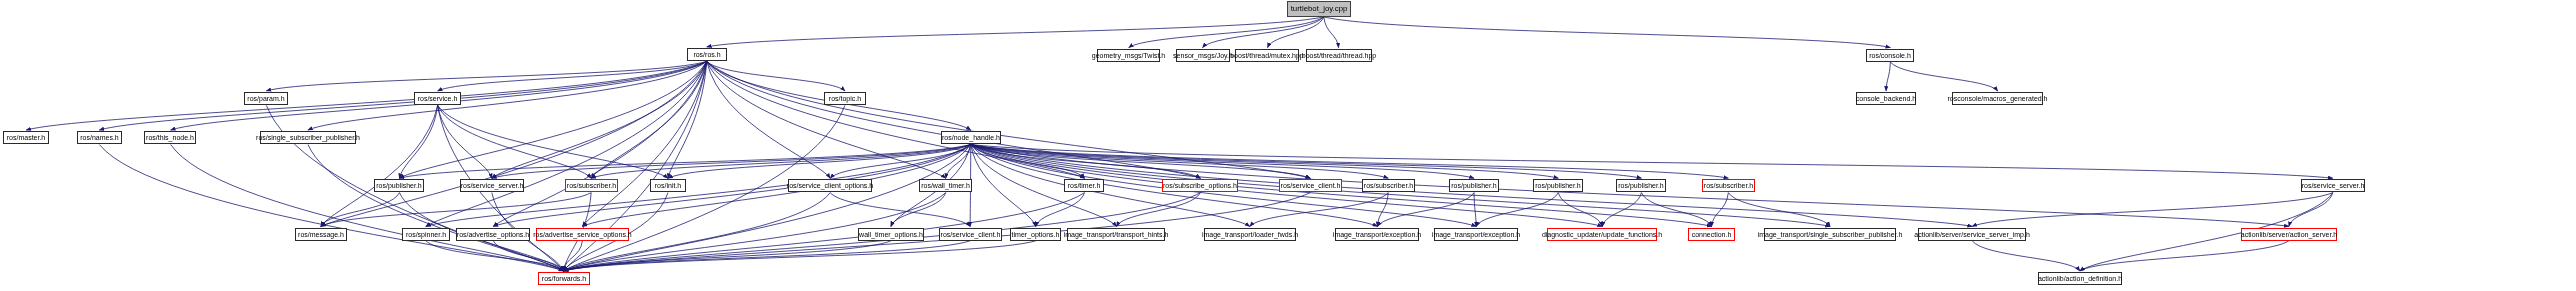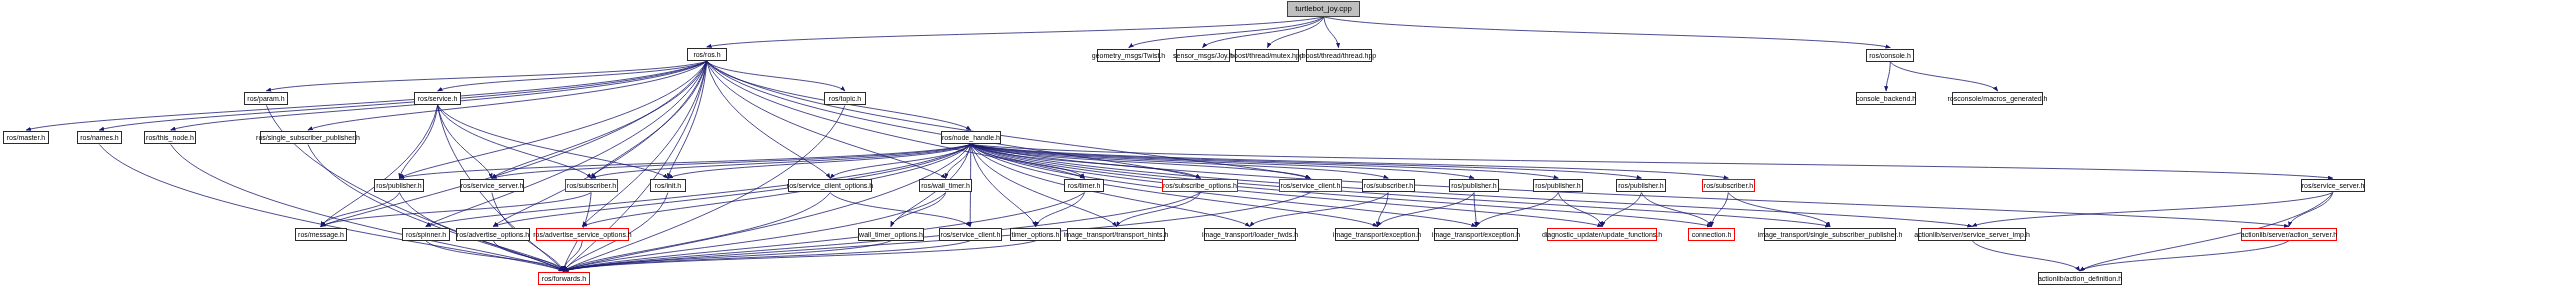--- a/index.html
+++ b/index.html
@@ -164,21 +164,21 @@
         <path d="M819.5,400 C833.48,427.5 924.35,427.5 936,450" fill="none" stroke="#191970" stroke-width="1.3" marker-end="url(#arrow)"></path>
         <path d="M967.5,400 C963.72,427.5 939.15,427.5 936,450" fill="none" stroke="#191970" stroke-width="1.3" marker-end="url(#arrow)"></path>
         <path d="M1480,400 C1414.72,427.5 990.4,427.5 936,450" fill="none" stroke="#191970" stroke-width="1.3" marker-end="url(#arrow)"></path>
         <path d="M1611.5,400 C1530.44,427.5 1003.55,427.5 936,450" fill="none" stroke="#191970" stroke-width="1.3" marker-end="url(#arrow)"></path>
         <path d="M1720.5,400 C1626.36,427.5 1014.45,427.5 936,450" fill="none" stroke="#191970" stroke-width="1.3" marker-end="url(#arrow)"></path>
         <path d="M3276,400 C3297.48,427.5 3437.1,427.5 3455,450" fill="none" stroke="#191970" stroke-width="1.3" marker-end="url(#arrow)"></path>
         <path d="M3802,400 C3760.36,427.5 3489.7,427.5 3455,450" fill="none" stroke="#191970" stroke-width="1.3" marker-end="url(#arrow)"></path>
       </g>
   </svg>
   <div id="nodes">
-      <div class="node root" style="left: 1287px; top: 1.2px; width: 73px;">
+      <div class="node root" style="left: 1287px; top: 1.2px; width: 64px;">
         <span>turtlebot_joy.cpp</span>
       </div>
       <div class="node" style="left: 687px; top: 48px; width: 40px;">
         <span>ros/ros.h</span>
       </div>
       <div class="node" style="left: 1097px; top: 49px; width: 63px;">
         <span>geometry_msgs/Twist.h</span>
       </div>
       <div class="node" style="left: 1176px; top: 49px; width: 54px;">
         <span>sensor_msgs/Joy.h</span>

